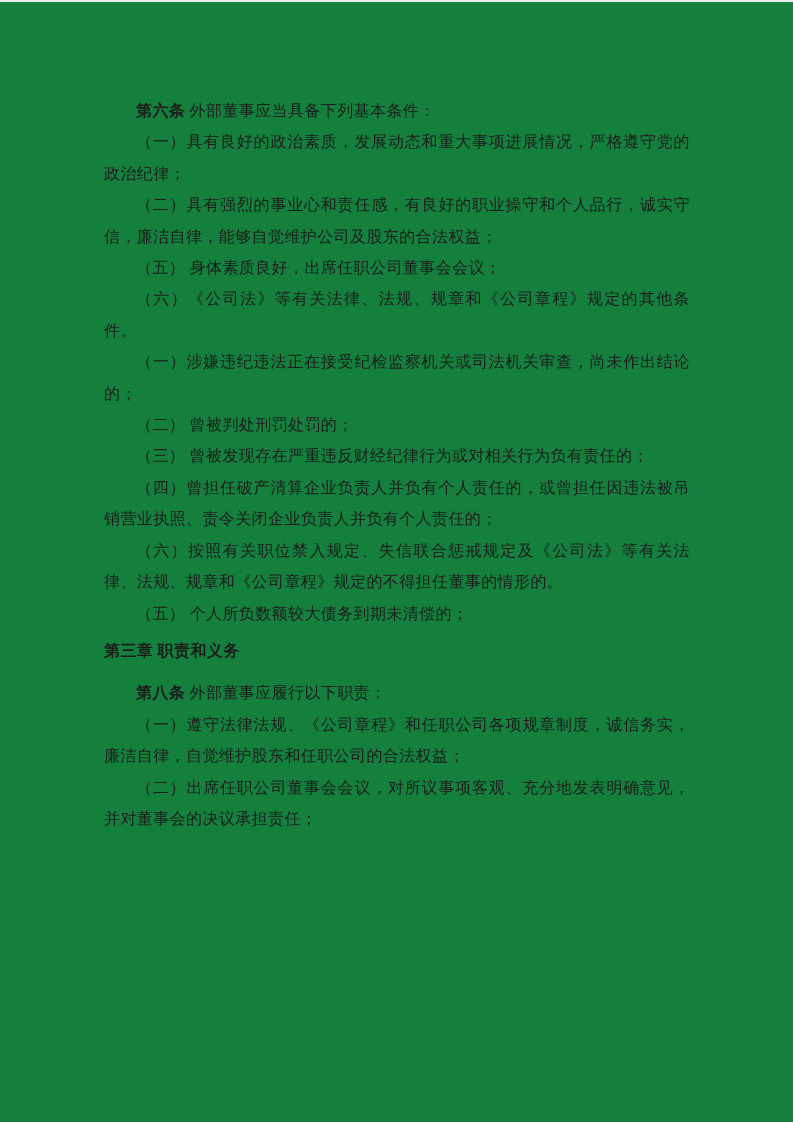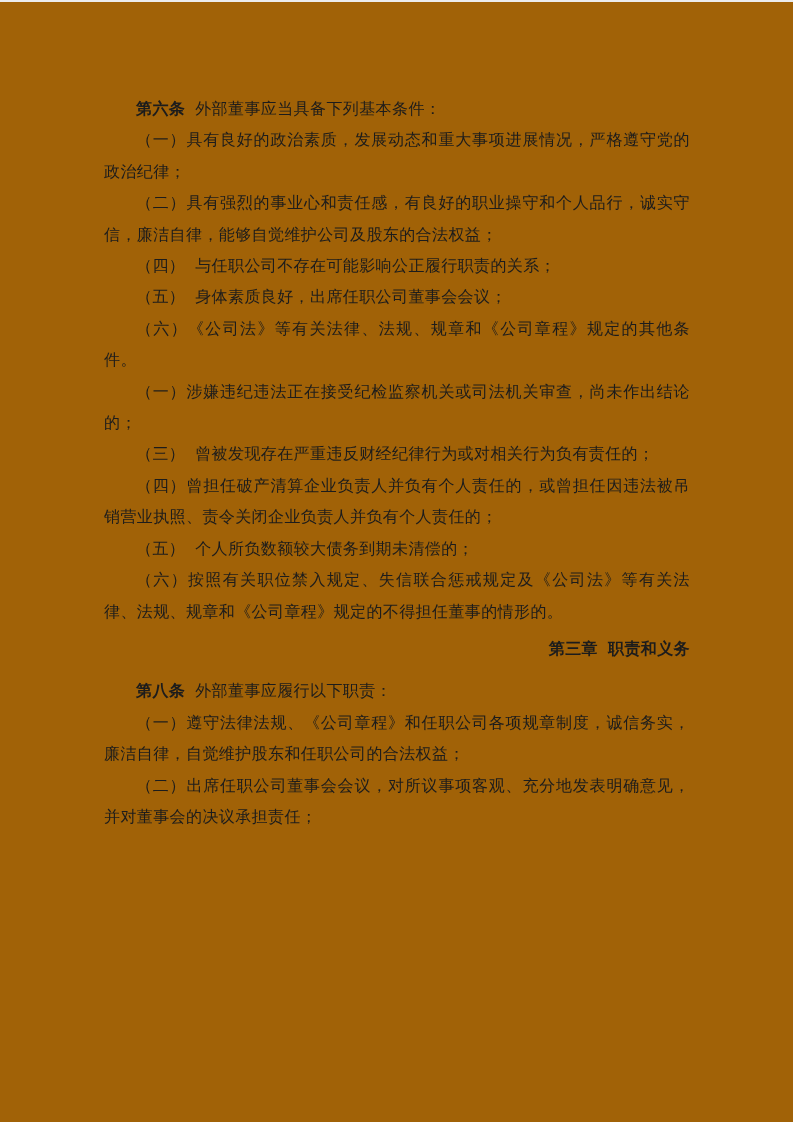--- a/index.html
+++ b/index.html
@@ -36,39 +36,39 @@
   .para {
     margin: 0;
     text-indent: 2em;
   }
   .article-label {
     font-weight: bold;
   }
   .chapter {
     margin: 6px 0 11px 0;
     text-indent: 0;
-    text-align: right;
+    text-align: left;
     font-weight: bold;
   }
 </style>
 </head>
 <body>
 
-<div class="page" style="background: #a16207; font-family: Liberation Mono, monospace;">
+<div class="page" style="background: #15803d;">
   <div class="scan-edge"></div>
   <div class="content" style="color: rgb(28, 28, 28);">
       <p class="para"><span class="article-label">第六条</span> 外部董事应当具备下列基本条件：</p>
       <p class="para">（一）具有良好的政治素质，发展动态和重大事项进展情况，严格遵守党的政治纪律；</p>
       <p class="para">（二）具有强烈的事业心和责任感，有良好的职业操守和个人品行，诚实守信，廉洁自律，能够自觉维护公司及股东的合法权益；</p>
-      <p class="para">（四） 与任职公司不存在可能影响公正履行职责的关系；</p>
       <p class="para">（五） 身体素质良好，出席任职公司董事会会议；</p>
       <p class="para">（六）《公司法》等有关法律、法规、规章和《公司章程》规定的其他条件。</p>
       <p class="para">（一）涉嫌违纪违法正在接受纪检监察机关或司法机关审查，尚未作出结论的；</p>
+      <p class="para">（二） 曾被判处刑罚处罚的；</p>
       <p class="para">（三） 曾被发现存在严重违反财经纪律行为或对相关行为负有责任的；</p>
       <p class="para">（四）曾担任破产清算企业负责人并负有个人责任的，或曾担任因违法被吊销营业执照、责令关闭企业负责人并负有个人责任的；</p>
+      <p class="para">（六）按照有关职位禁入规定、失信联合惩戒规定及《公司法》等有关法律、法规、规章和《公司章程》规定的不得担任董事的情形的。</p>
       <p class="para">（五） 个人所负数额较大债务到期未清偿的；</p>
-      <p class="para">（六）按照有关职位禁入规定、失信联合惩戒规定及《公司法》等有关法律、法规、规章和《公司章程》规定的不得担任董事的情形的。</p>
       <p class="chapter">第三章 职责和义务</p>
       <p class="para"><span class="article-label">第八条</span> 外部董事应履行以下职责：</p>
       <p class="para">（一）遵守法律法规、《公司章程》和任职公司各项规章制度，诚信务实，廉洁自律，自觉维护股东和任职公司的合法权益；</p>
       <p class="para">（二）出席任职公司董事会会议，对所议事项客观、充分地发表明确意见，并对董事会的决议承担责任；</p>
     </div>
 </div>
 
 </body></html>

